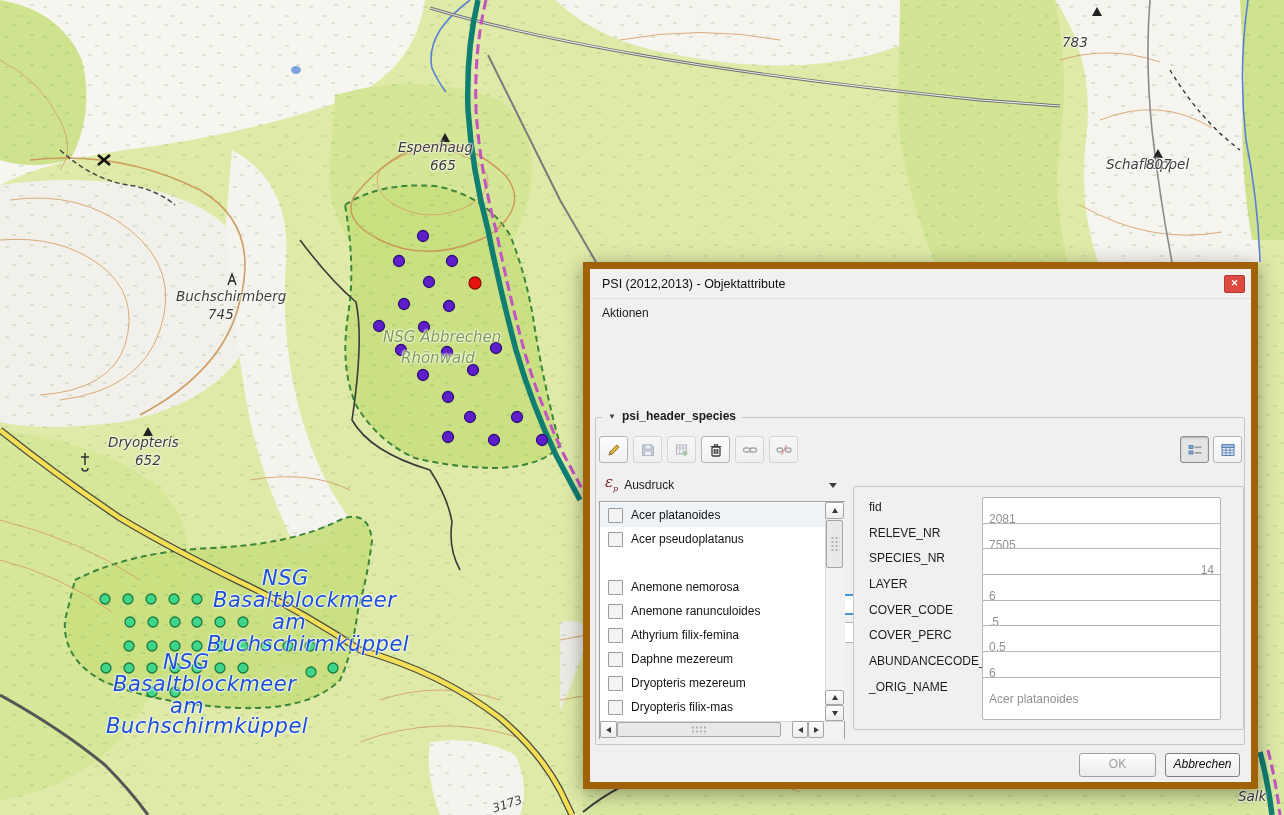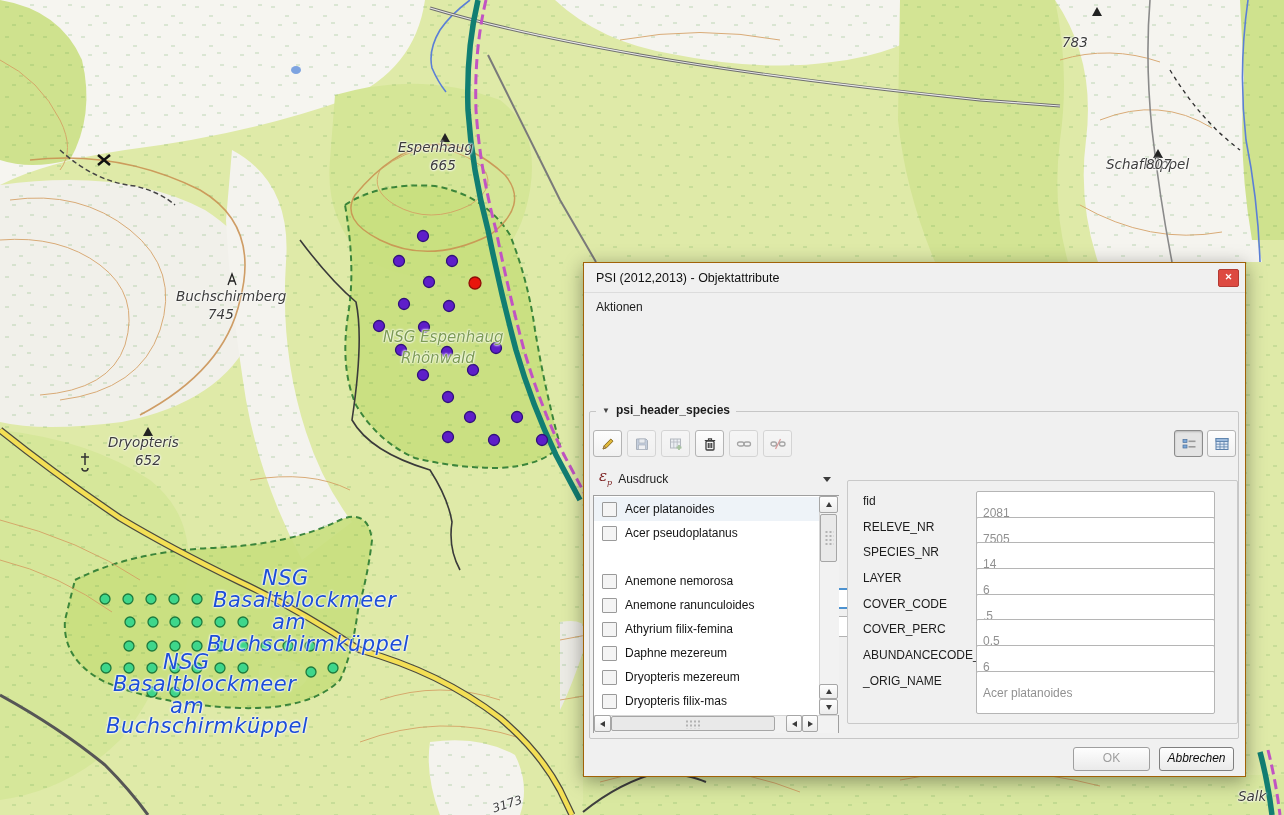--- a/index.html
+++ b/index.html
@@ -8,21 +8,21 @@
   #map-labels{position:absolute;left:0;top:0;width:100%;height:100%;pointer-events:none;}
   .maplabel{position:absolute;font-family:"DejaVu Sans",sans-serif;font-style:italic;white-space:nowrap;
     text-shadow:0 0 2px #fff,0 0 2px #fff,0 0 3px #fff;}
   .place{font-size:13.5px;color:#3c3c3c;}
   .nsg{font-size:15px;color:#7d9c55;}
   .nsg-lg{font-size:21px;color:#1d4ed8;letter-spacing:.5px;margin-top:48px;}
   .contour-label{font-size:12px;color:#3e3e3e;}
 
   
   .dlg{position:absolute;left:583px;top:262px;width:661px;height:513px;background:#f0f0f0;
-    border:1px solid #a16207;box-shadow:0 4px 18px rgba(0,0,0,.38);font-size:12px;color:#1c1c1c;}
+    border:7px solid #a16207;box-shadow:0 4px 18px rgba(0,0,0,.38);font-size:12px;color:#1c1c1c;}
   .titlebar{position:absolute;left:0;top:0;right:0;height:29px;display:flex;align-items:center;
     padding:0 6px 0 12px;border-bottom:1px solid #dcdcdc;}
   .dlg-title{flex:1;font-size:12.5px;color:#101010;}
   .close-btn{width:19px;height:16px;background:#dd4a41;border:1px solid #b33a33;border-radius:2px;
     color:#fff;font-size:9px;line-height:15px;text-align:center;font-weight:bold;cursor:default;}
   .actions-label{position:absolute;left:12px;top:37px;}
   .frow-label{position:absolute;left:12px;width:58px;}
   .finput{position:absolute;left:72px;width:565px;height:19px;background:#fff;border:1px solid #b3b3b3;
     border-radius:2px;font:12px "Liberation Sans",sans-serif;color:#8a8a8a;padding:0 6px;outline:none;}
   .finput.focused{border:2px solid #4c92d0;height:17px;width:563px;}
@@ -234,21 +234,21 @@
         <circle cx="542" cy="440" r="5.5" fill="#5e1ec9" stroke="#30117a" stroke-width="1.3"></circle>
         <circle cx="475" cy="283" r="6" fill="#e8150c" stroke="#8f0d08" stroke-width="1.3"></circle>
       </g>
   </svg>
 
   <div id="map-labels">
       <div class="maplabel place" style="left: 398px; top: 139px;">Espenhaug</div>
       <div class="maplabel place" style="left: 430px; top: 157px;">665</div>
       <div class="maplabel place" style="left: 176px; top: 288px;">Buchschirmberg</div>
       <div class="maplabel place" style="left: 208px; top: 306px;">745</div>
-      <div class="maplabel nsg" style="left: 383px; top: 328px;">NSG Espenhaug</div>
+      <div class="maplabel nsg" style="left: 383px; top: 328px;">NSG Abbrechen</div>
       <div class="maplabel nsg" style="left: 401px; top: 349px;">Rhönwald</div>
       <div class="maplabel place" style="left: 108px; top: 434px;">Dryopteris</div>
       <div class="maplabel place" style="left: 135px; top: 452px;">652</div>
       <div class="maplabel nsg-lg" style="left: 262px; top: 518px;">NSG</div>
       <div class="maplabel nsg-lg" style="left: 213px; top: 540px;">Basaltblockmeer</div>
       <div class="maplabel nsg-lg" style="left: 272px; top: 562px;">am</div>
       <div class="maplabel nsg-lg" style="left: 207px; top: 584px;">Buchschirmküppel</div>
       <div class="maplabel nsg-lg" style="left: 163px; top: 602px;">NSG</div>
       <div class="maplabel nsg-lg" style="left: 113px; top: 624px;">Basaltblockmeer</div>
       <div class="maplabel nsg-lg" style="left: 170px; top: 646px;">am</div>
@@ -410,21 +410,21 @@
             <span class="arr right"></span>
           </div>
       </div>
 
       <div class="detailpanel">
         <div class="drow-label" style="top:13px">fid</div>
         <input class="dinput" style="top: 10px;" value="2081">
         <div class="drow-label" style="top:39px">RELEVE_NR</div>
         <input class="dinput" style="top: 36px;" value="7505">
         <div class="drow-label" style="top:64px">SPECIES_NR</div>
-        <input class="dinput" style="top: 61px;" value="14">
+        <input class="dinput" style="top: 61px; text-align: right;" value="14">
         <div class="drow-label" style="top:90px">LAYER</div>
         <input class="dinput" style="top: 87px;" value="6">
         <div class="drow-label" style="top:116px">COVER_CODE</div>
         <input class="dinput" style="top: 113px;" value=".5">
         <div class="drow-label" style="top:141px">COVER_PERC</div>
         <input class="dinput" style="top: 138px;" value="0.5">
         <div class="drow-label" style="top:167px">ABUNDANCECODE_ID</div>
         <input class="dinput" style="top: 164px;" value="6">
         <div class="drow-label" style="top:193px">_ORIG_NAME</div>
         <input class="dinput" style="top: 190px;" value="Acer platanoides">

